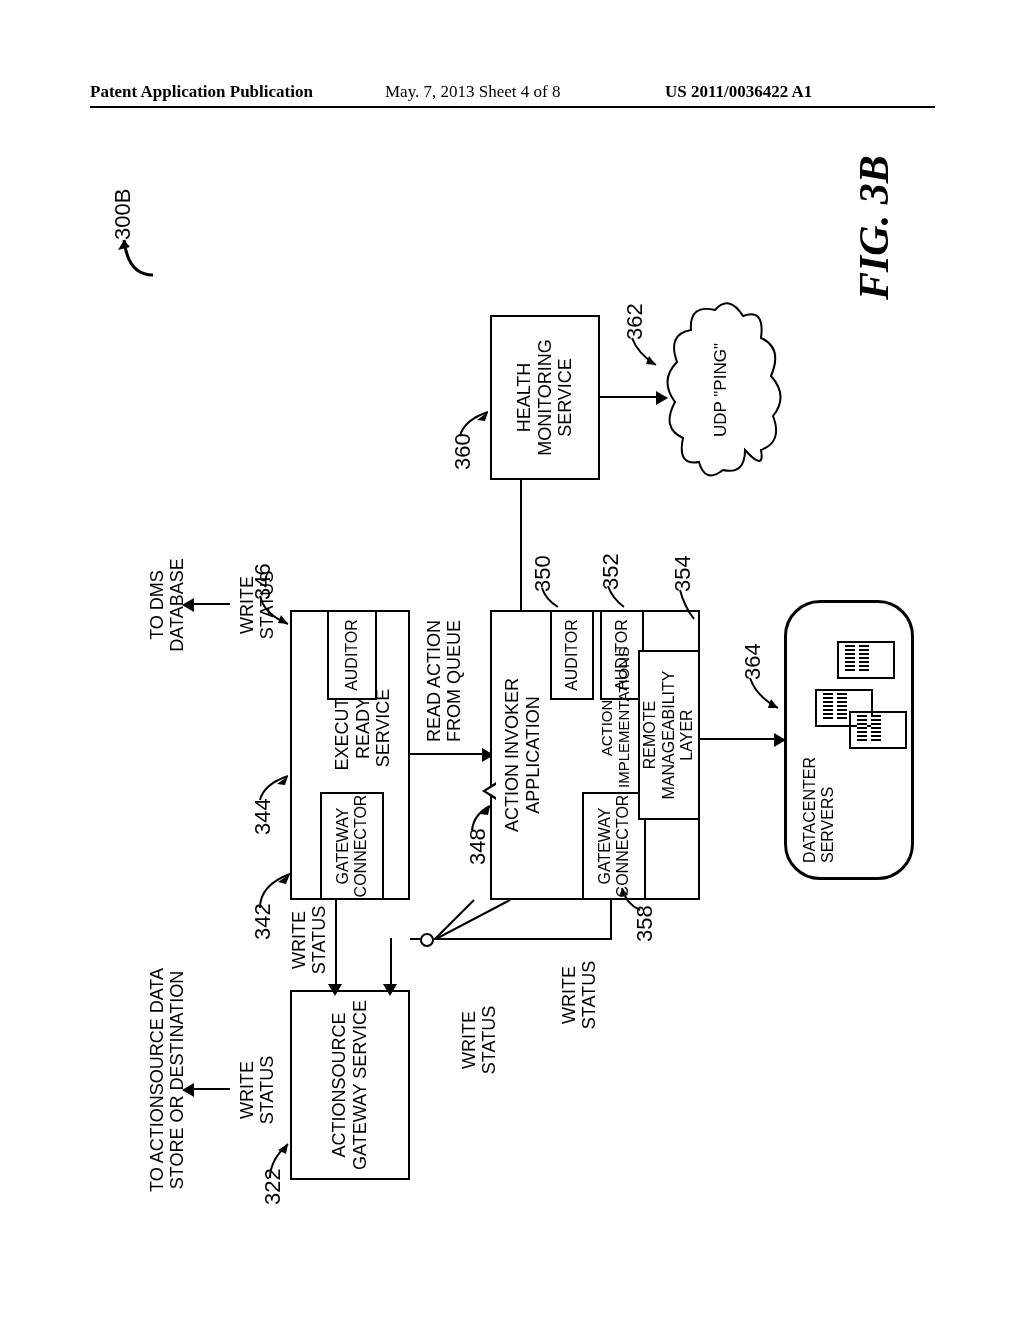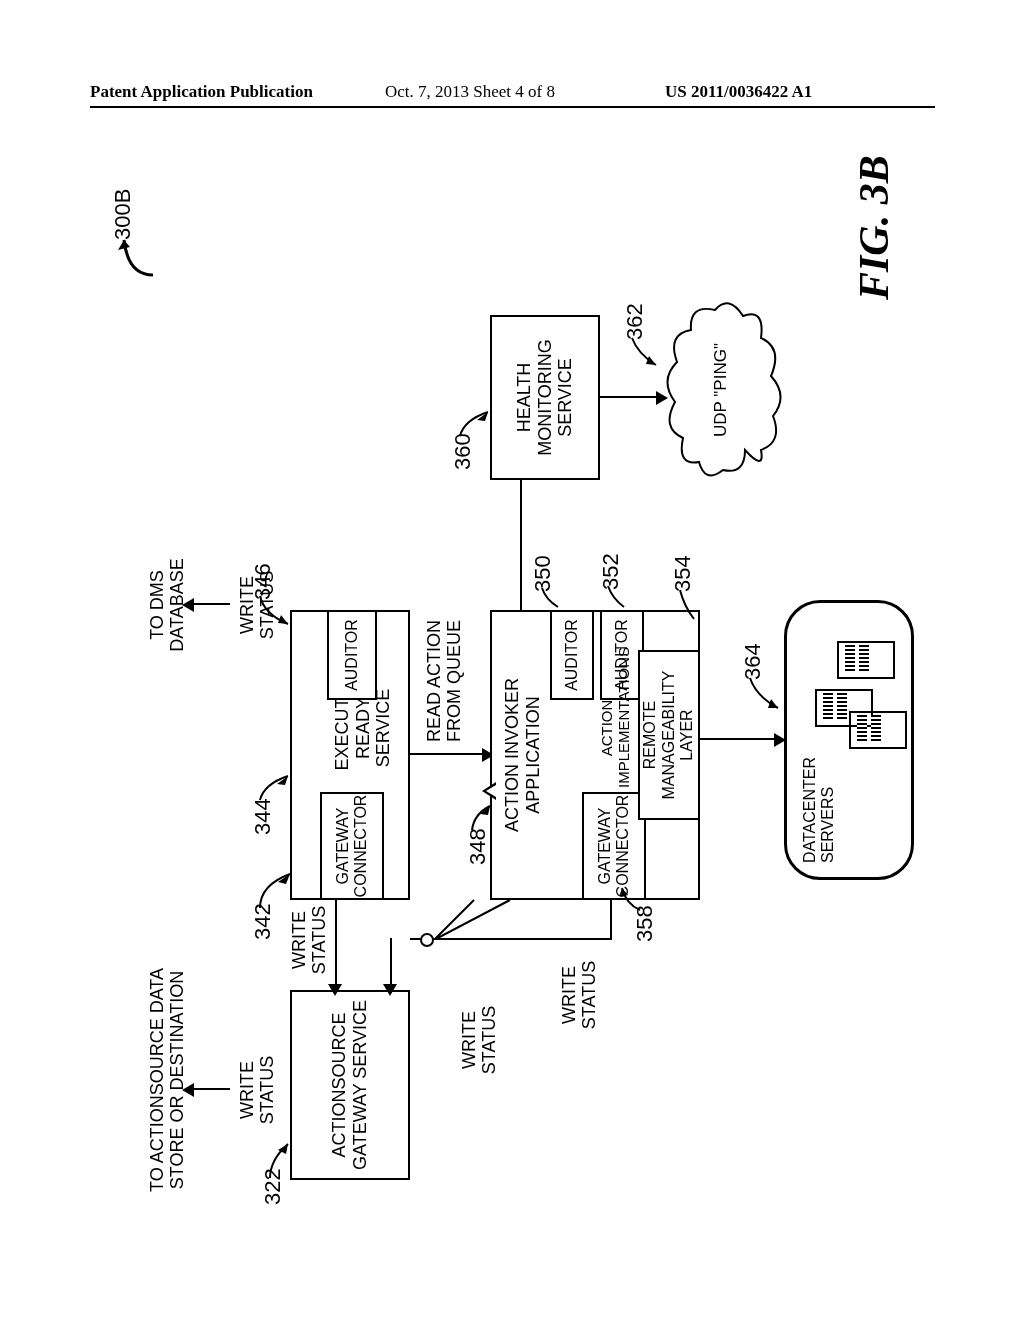--- a/index.html
+++ b/index.html
@@ -40,21 +40,21 @@
   .ah-left  { border-top:7px solid transparent; border-bottom:7px solid transparent; border-right:12px solid #000; }
   .ah-up    { border-left:7px solid transparent; border-right:7px solid transparent; border-bottom:12px solid #000; }
   .ah-down  { border-left:7px solid transparent; border-right:7px solid transparent; border-top:12px solid #000; }
   .curve { position:absolute; }
 </style>
 </head>
 <body>
 <div class="page">
 
 <div class="hdr-left">Patent Application Publication</div>
-<div class="hdr-mid">Oct. 7, 2013  Sheet 4 of 8</div>
+<div class="hdr-mid">May. 7, 2013  Sheet 4 of 8</div>
 <div class="hdr-right">US 2011/0036422 A1</div>
 <div class="header-line"></div>
 
 <div class="canvas">
   <div class="canvas-inner">
 
     <div class="ref" style="left:1000px; top:20px;">300B</div>
     <div class="curve" style="left:960px; top:28px; width:50px; height:40px;">
       <svg viewBox="0 0 50 40">
             <path d="M5 35 Q5 10 40 6" fill="none" stroke="#000" stroke-width="3"></path>

